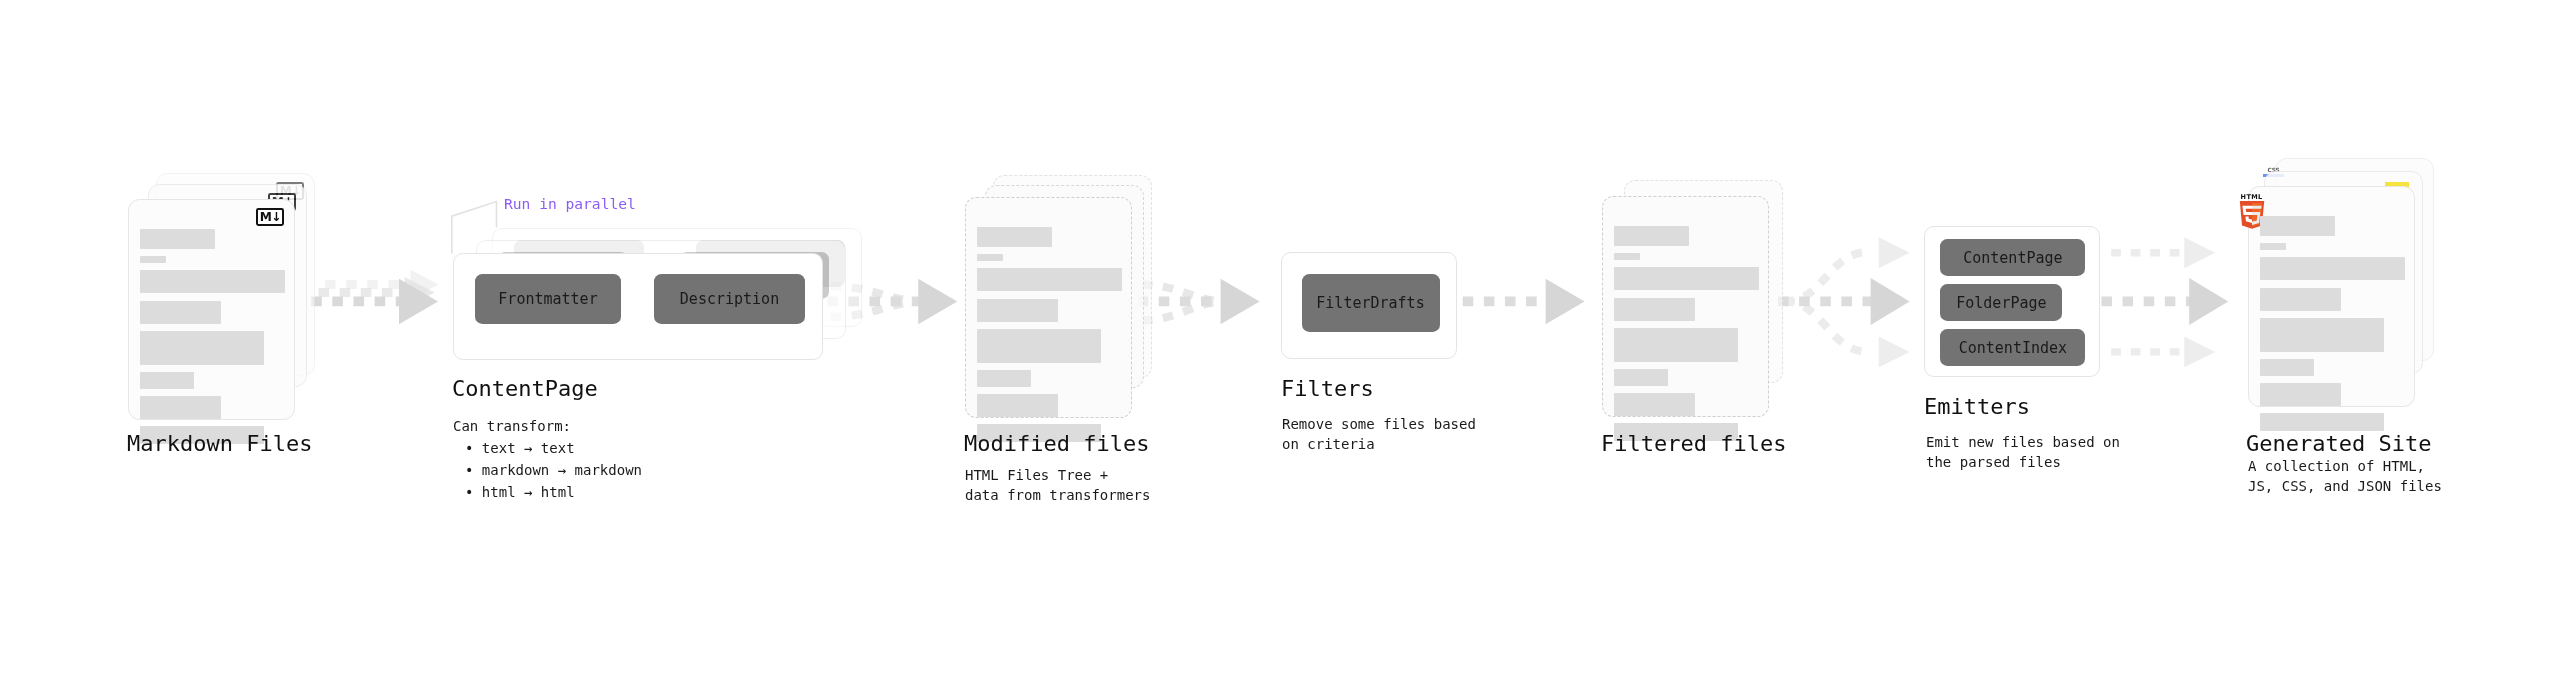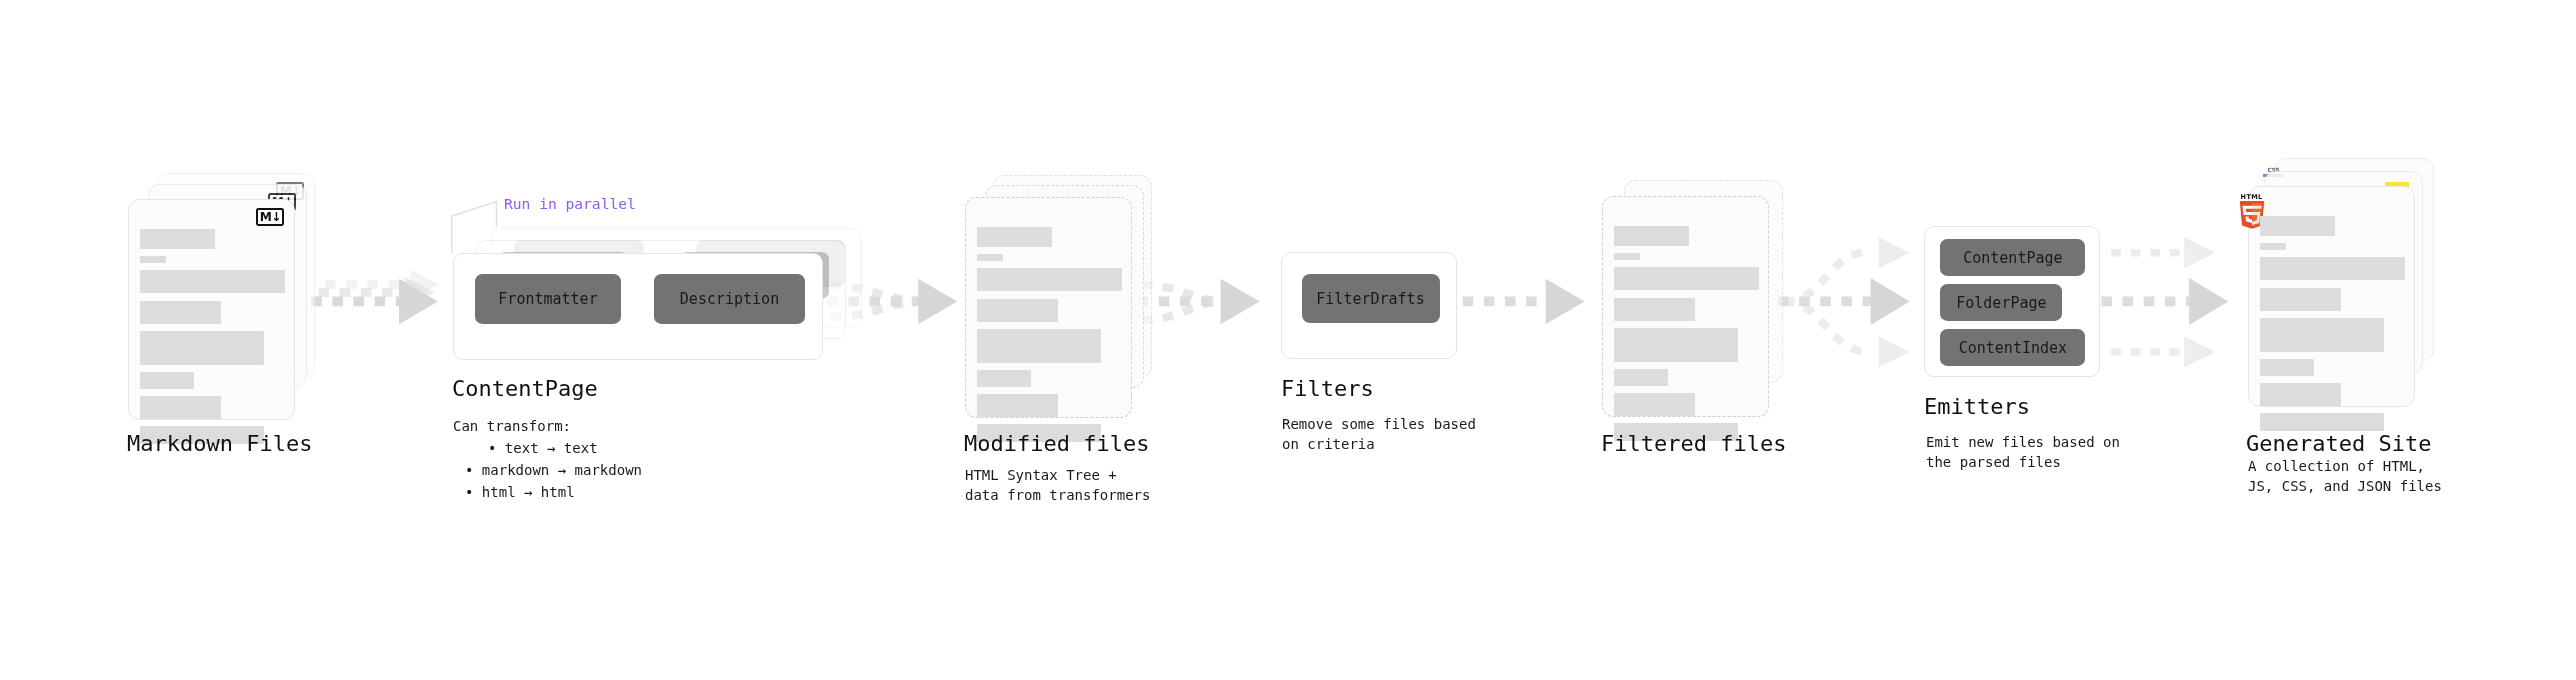--- a/index.html
+++ b/index.html
@@ -273,21 +273,21 @@
     </div>
 
     <div class="groupbox" style="left:453px; top:253px; width:370px; height:107px; background:#ffffff;">
       <div class="chip" style="left:21px; top:20.3px; width:146px; height:50px;">Frontmatter</div>
       <div class="chip" style="left:200px; top:20.3px; width:151px; height:50px;">Description</div>
     </div>
 
     <div class="title" style="left:452px; top:376px;">ContentPage</div>
 
     <div class="subtitle" style="left:453px; top:416px;">Can transform:</div>
-    <div class="subtitle" style="left:488px; top:438px;">• text → text</div>
+    <div class="subtitle" style="left:465px; top:438px;">• text → text</div>
     <div class="subtitle" style="left:465px; top:460px;">• markdown → markdown</div>
     <div class="subtitle" style="left:465px; top:482px;">• html → html</div>
   </div>
 
   <div class="node">
 
     <div class="doccard dashed" style="left:993px; top:175px; width:159px; height:203px; opacity:0.6;"></div>
     <div class="doccard dashed" style="left:985px; top:185px; width:159px; height:203px; opacity:0.8;"></div>
 
     <div class="doccard dashed" style="left:965px; top:197px; width:167px; height:221px;">
@@ -297,28 +297,28 @@
         <div class="bar" style="width:145px;height:23px;"></div>
         <div class="bar" style="width:81px;height:23px;"></div>
         <div class="bar" style="width:124px;height:34px;"></div>
         <div class="bar" style="width:54px;height:16.3px;"></div>
         <div class="bar" style="width:81px;height:23px;"></div>
         <div class="bar" style="width:124px;height:18px;"></div>
       </div>
     </div>
 
     <div class="title" style="left:964px; top:431px;">Modified files</div>
-    <div class="subtitle" style="left:965px; top:465px;">HTML Syntax Tree +
+    <div class="subtitle" style="left:965px; top:465px;">HTML Files Tree +
 data from transformers</div>
   </div>
 
   <div class="node">
 
     <div class="groupbox" style="left:1281px; top:252px; width:176px; height:107px;">
-      <div class="chip" style="left:19.5px; top:21px; width:138px; height:49px;border-radius:8px;">FilterDrafts</div>
+      <div class="chip" style="left:19.5px; top:21px; width:138px; height:58px;">FilterDrafts</div>
     </div>
 
     <div class="title" style="left:1281px; top:376px;">Filters</div>
     <div class="subtitle" style="left:1282px; top:414px;">Remove some files based
 on criteria</div>
   </div>
 
   <div class="node">
 
     <div class="doccard dashed" style="left:1624px; top:180px; width:159px; height:203px; opacity:0.6;"></div>

